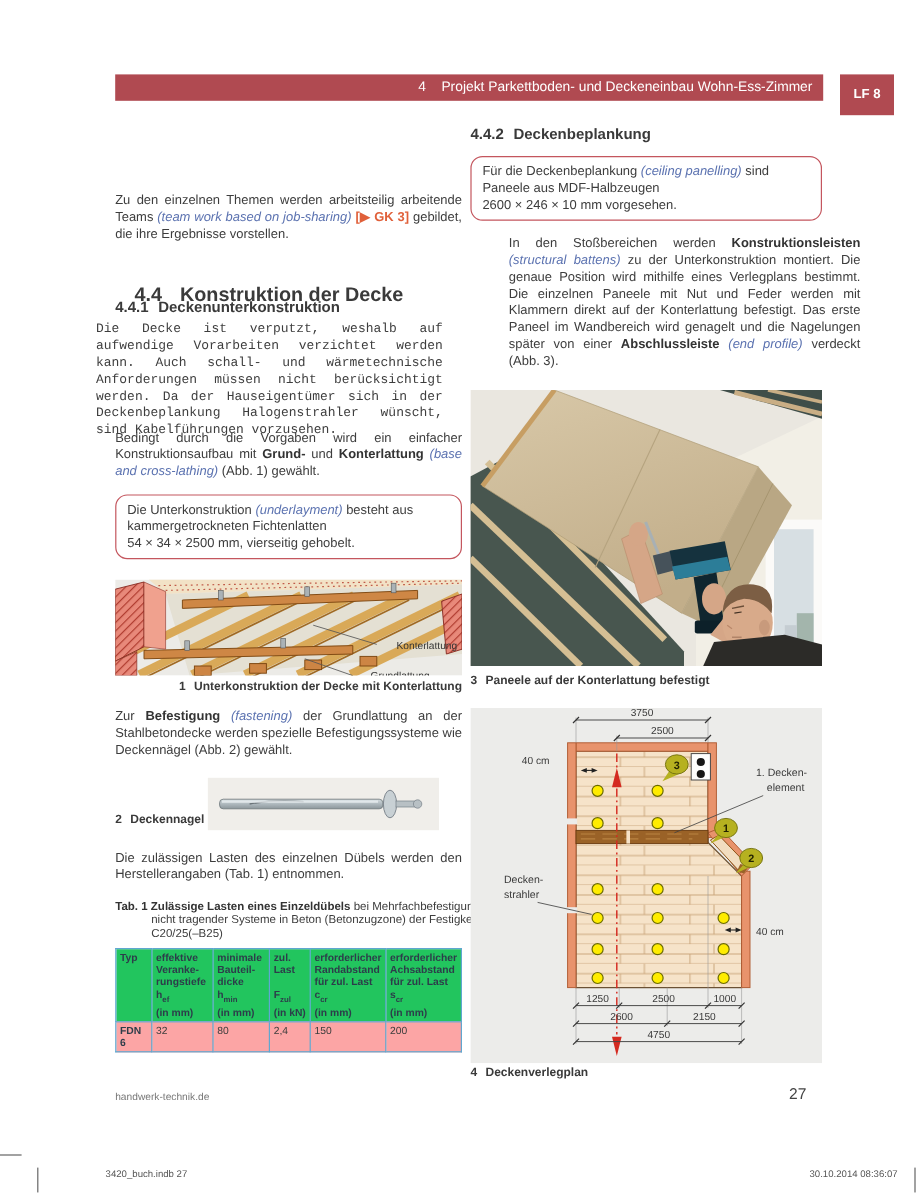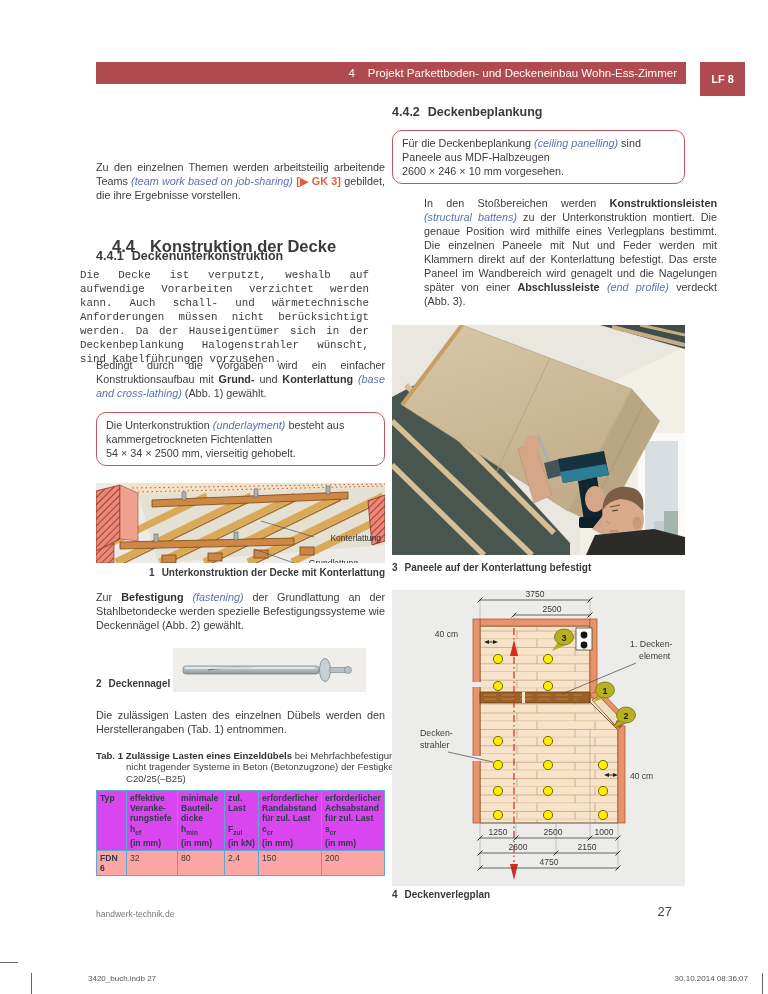--- a/index.html
+++ b/index.html
@@ -21,21 +21,21 @@
   .ref{color:#e0603a;font-weight:bold;}
   .h1{font-size:16.5px;font-weight:bold;color:#3a3a3a;margin:16px;}
   .h2{font-size:12.5px;font-weight:bold;color:#3a3a3a;margin:0;}
   .h1 .num{margin-right:15px;} .h2 .num{margin-right:8px;}
   .figcap{font-size:10px;font-weight:bold;color:#3a3a3a;margin:0;}
   .figcap .num{margin-right:7px;}
   .tabcap{font-size:9.6px;line-height:11.3px;margin:0;padding-left:30px;text-indent:-30px;}
   
   table{border-collapse:collapse;width:289px;font-size:8.6px;line-height:10.2px;color:#2d3d4a;}
   th,td{border:1px solid #5fa7d0;padding:2px 3px;text-align:left;vertical-align:top;}
-  th{background:#d946ef;font-weight:bold;}
+  th{background:#22c55e;font-weight:bold;}
   td{background:#fca5a5;color:#3d3d3d;font-weight:normal;}
   td.b{font-weight:bold;color:#2d3d4a;}
   sub{font-size:6.5px;}
   
   .site{font-size:8.5px;color:#777;}
   .pagenum{font-size:13px;color:#444;}
   .print{font-size:8px;color:#555;}
   .cropv{width:1px;background:#666;}
   .croph{height:1px;background:#666;}
 </style>

